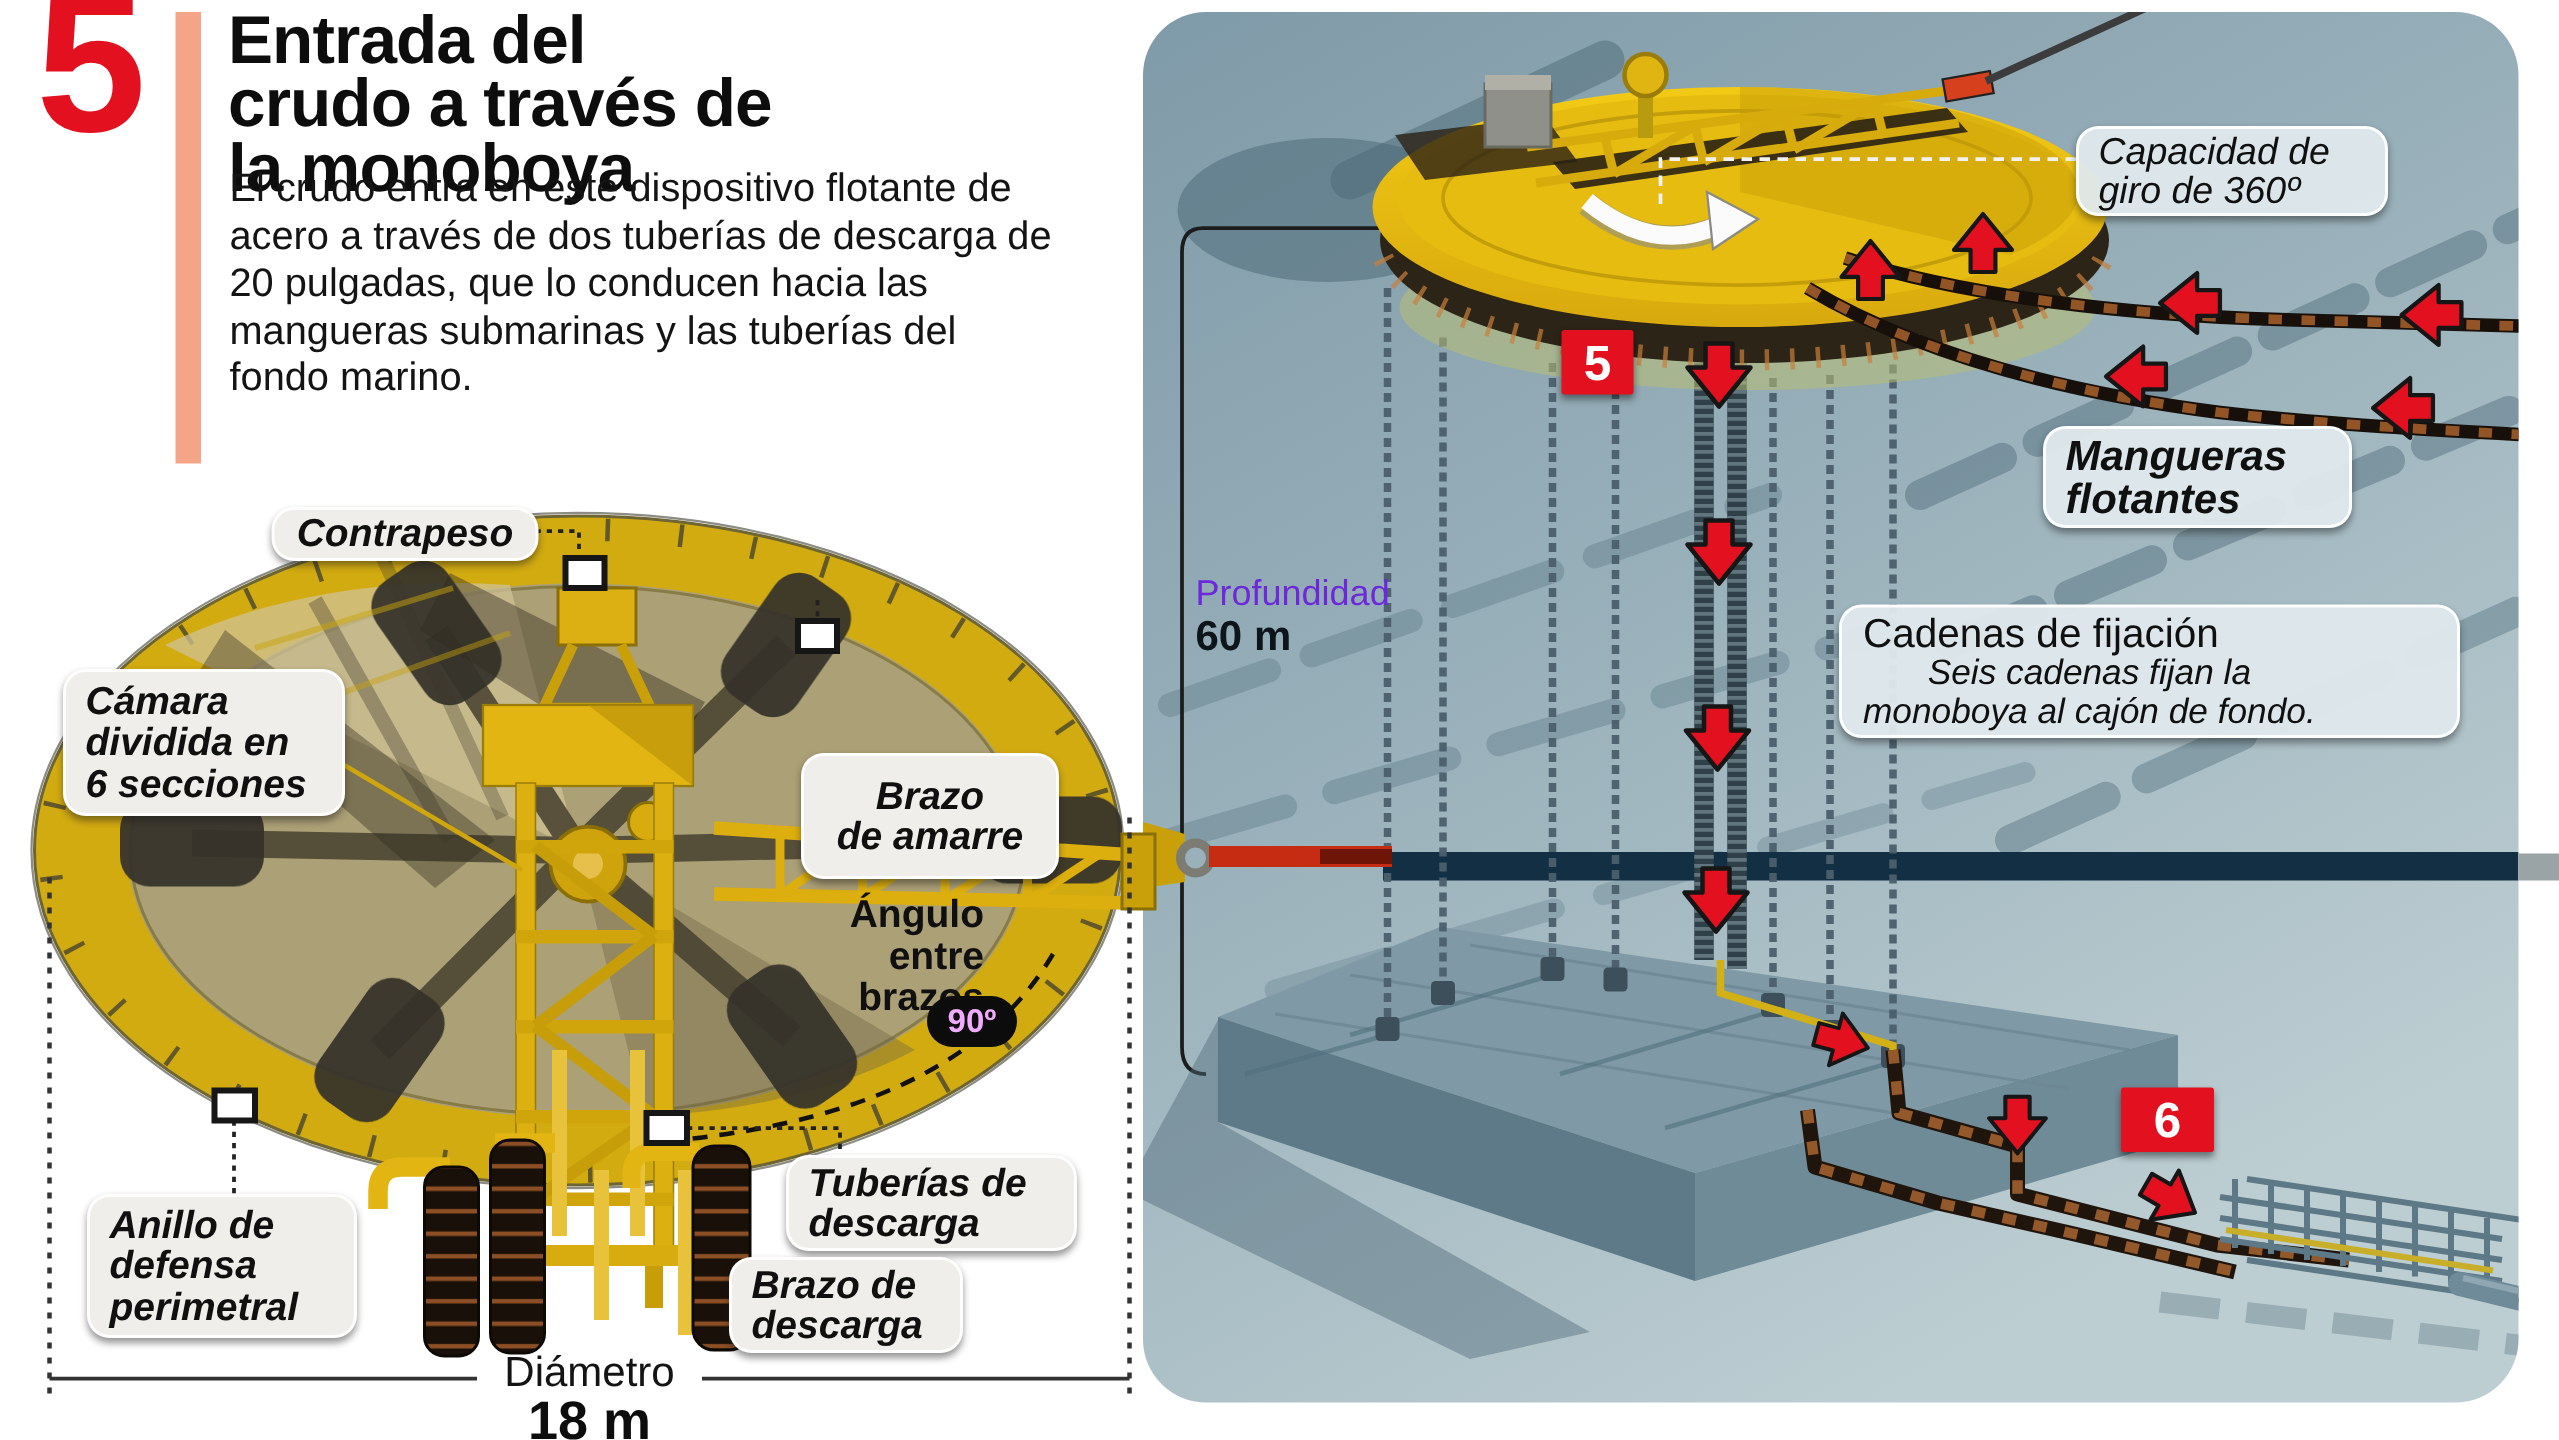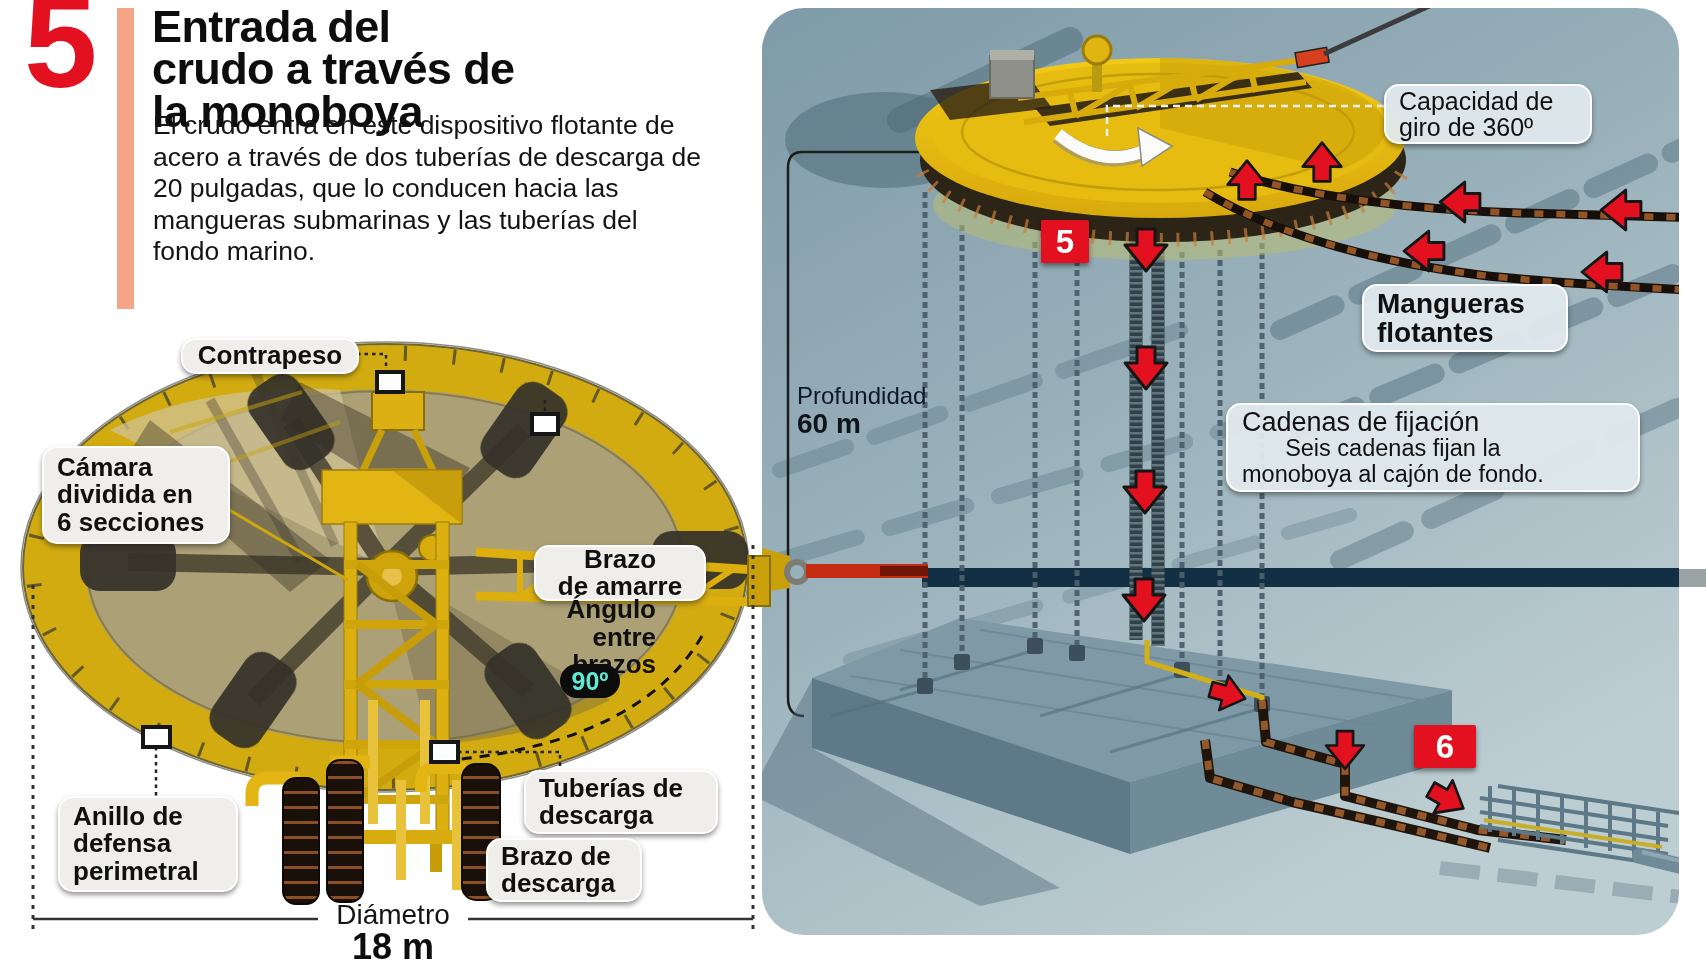--- a/index.html
+++ b/index.html
@@ -21,44 +21,44 @@
   .intro-body{
     position:absolute;left:153px;top:110px;width:548px;font-size:26.5px;line-height:1.19;color:#141414;
   }
   .pill{
     position:absolute;background:#efeeea;border:2px solid rgba(255,255,255,0.92);
     border-radius:15px;box-shadow:0 3px 5px rgba(25,25,25,0.45);
     color:#101010;font-weight:bold;font-size:26px;line-height:1.05;
     display:flex;flex-direction:column;justify-content:center;
     padding:3px 10px;box-sizing:border-box;
   }
-  .pill span{display:block;}
+  .pill span{display:block;font-style:italic;}
   .pill--center{align-items:center;text-align:center;}
   .pill--left{align-items:flex-start;text-align:left;padding-left:13px;}
   .pill--panel{background:rgba(223,232,236,0.96);}
   .pill--normal{font-weight:normal;}
   .angle-label{
     position:absolute;left:536px;top:596px;width:120px;text-align:right;
     font-size:26px;font-weight:bold;line-height:1.06;color:#101010;
   }
   .angle-label span{display:block;}
   .angle-chip{
-    position:absolute;left:560px;top:664px;width:60px;height:34px;background:#0c0c0c;color:#5eead4;
-    font-weight:bold;font-size:25px;border-radius:18px;display:flex;align-items:center;justify-content:center;
+    position:absolute;left:618px;top:664px;width:60px;height:34px;background:#0c0c0c;color:#f0abfc;
+    font-weight:bold;font-size:22px;border-radius:18px;display:flex;align-items:center;justify-content:center;
   }
   .diam-label{position:absolute;left:318px;top:899px;width:150px;text-align:center;font-size:28px;color:#141414;}
   .diam-value{position:absolute;left:318px;top:926px;width:150px;text-align:center;font-size:36px;font-weight:bold;color:#0d0d0d;}
   .badge{
     position:absolute;background:#e3101f;color:#ffffff;font-weight:bold;font-size:33px;
     display:flex;align-items:center;justify-content:center;border-radius:2px;
     box-shadow:0 3px 5px rgba(0,0,0,0.45);
   }
   .badge--buoy{left:1041px;top:220px;width:48px;height:43px;}
   .badge--pipeline{left:1414px;top:725px;width:62px;height:43px;}
-  .depth-label{position:absolute;left:797px;top:382px;width:220px;font-size:24px;color:#0f172a;}
+  .depth-label{position:absolute;left:797px;top:382px;width:220px;font-size:24px;color:#6d28d9;}
   .depth-value{position:absolute;left:797px;top:408px;width:220px;font-size:28px;font-weight:bold;color:#0d141a;}
   .cadenas-pill{left:1226px;top:403px;width:414px;height:89px;padding:6px 14px;}
   .cadenas-title{font-size:27px;font-weight:normal;line-height:1.05;text-align:right;}
   .cadenas-body{font-size:23.5px;font-weight:normal;line-height:1.08;}
   .cadenas-body span{display:block;text-align:center;}
 </style>
 </head>
 <body>
 
 <div id="stage">
@@ -382,21 +382,21 @@
     <span>Contrapeso</span>
   </div>
 
 
   <div class="pill pill--left" style="left:42px;top:446px;width:188px;height:98px;">
     <span>Cámara</span>
     <span>dividida en</span>
     <span>6 secciones</span>
   </div>
 
-  <div class="pill pill--center" style="left:534px;top:502px;width:172px;height:56px;margin-top:43px;">
+  <div class="pill pill--center" style="left:534px;top:502px;width:172px;height:84px;">
     <span>Brazo</span>
     <span>de amarre</span>
   </div>
 
   <div class="angle-label">
     <span>Ángulo</span>
     <span>entre</span>
     <span>brazos</span>
   </div>
   <div class="angle-chip">

